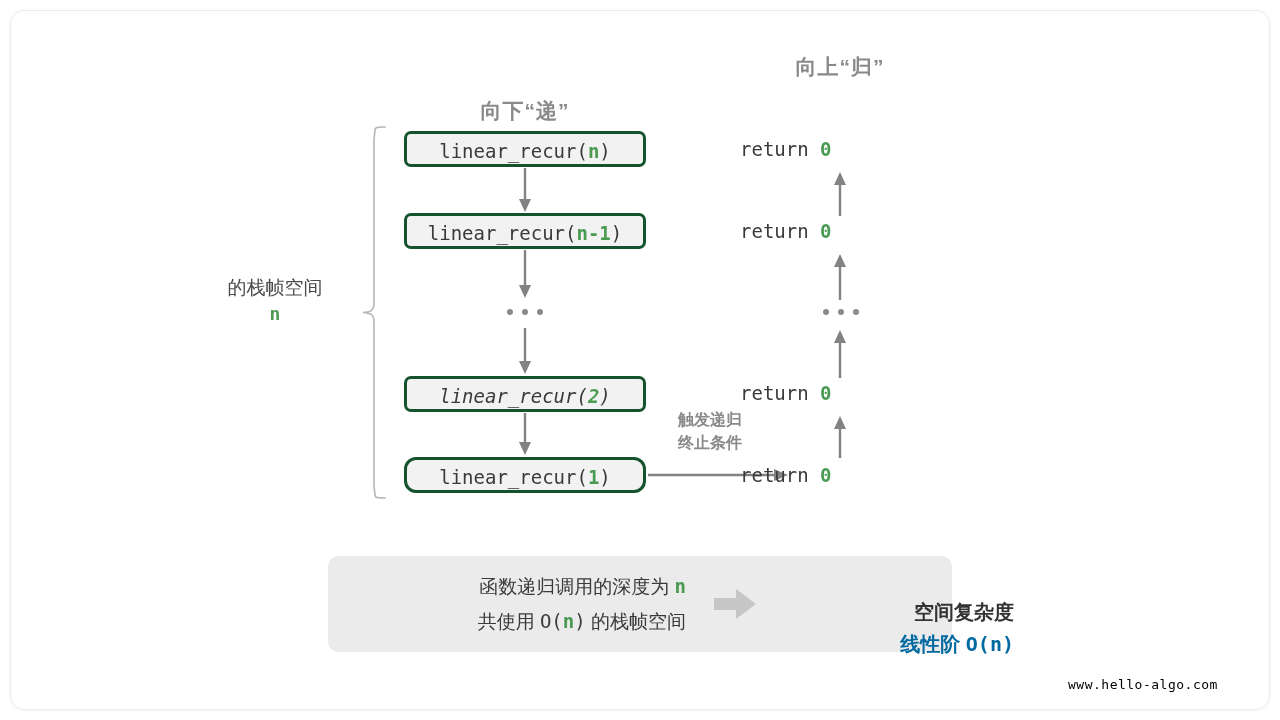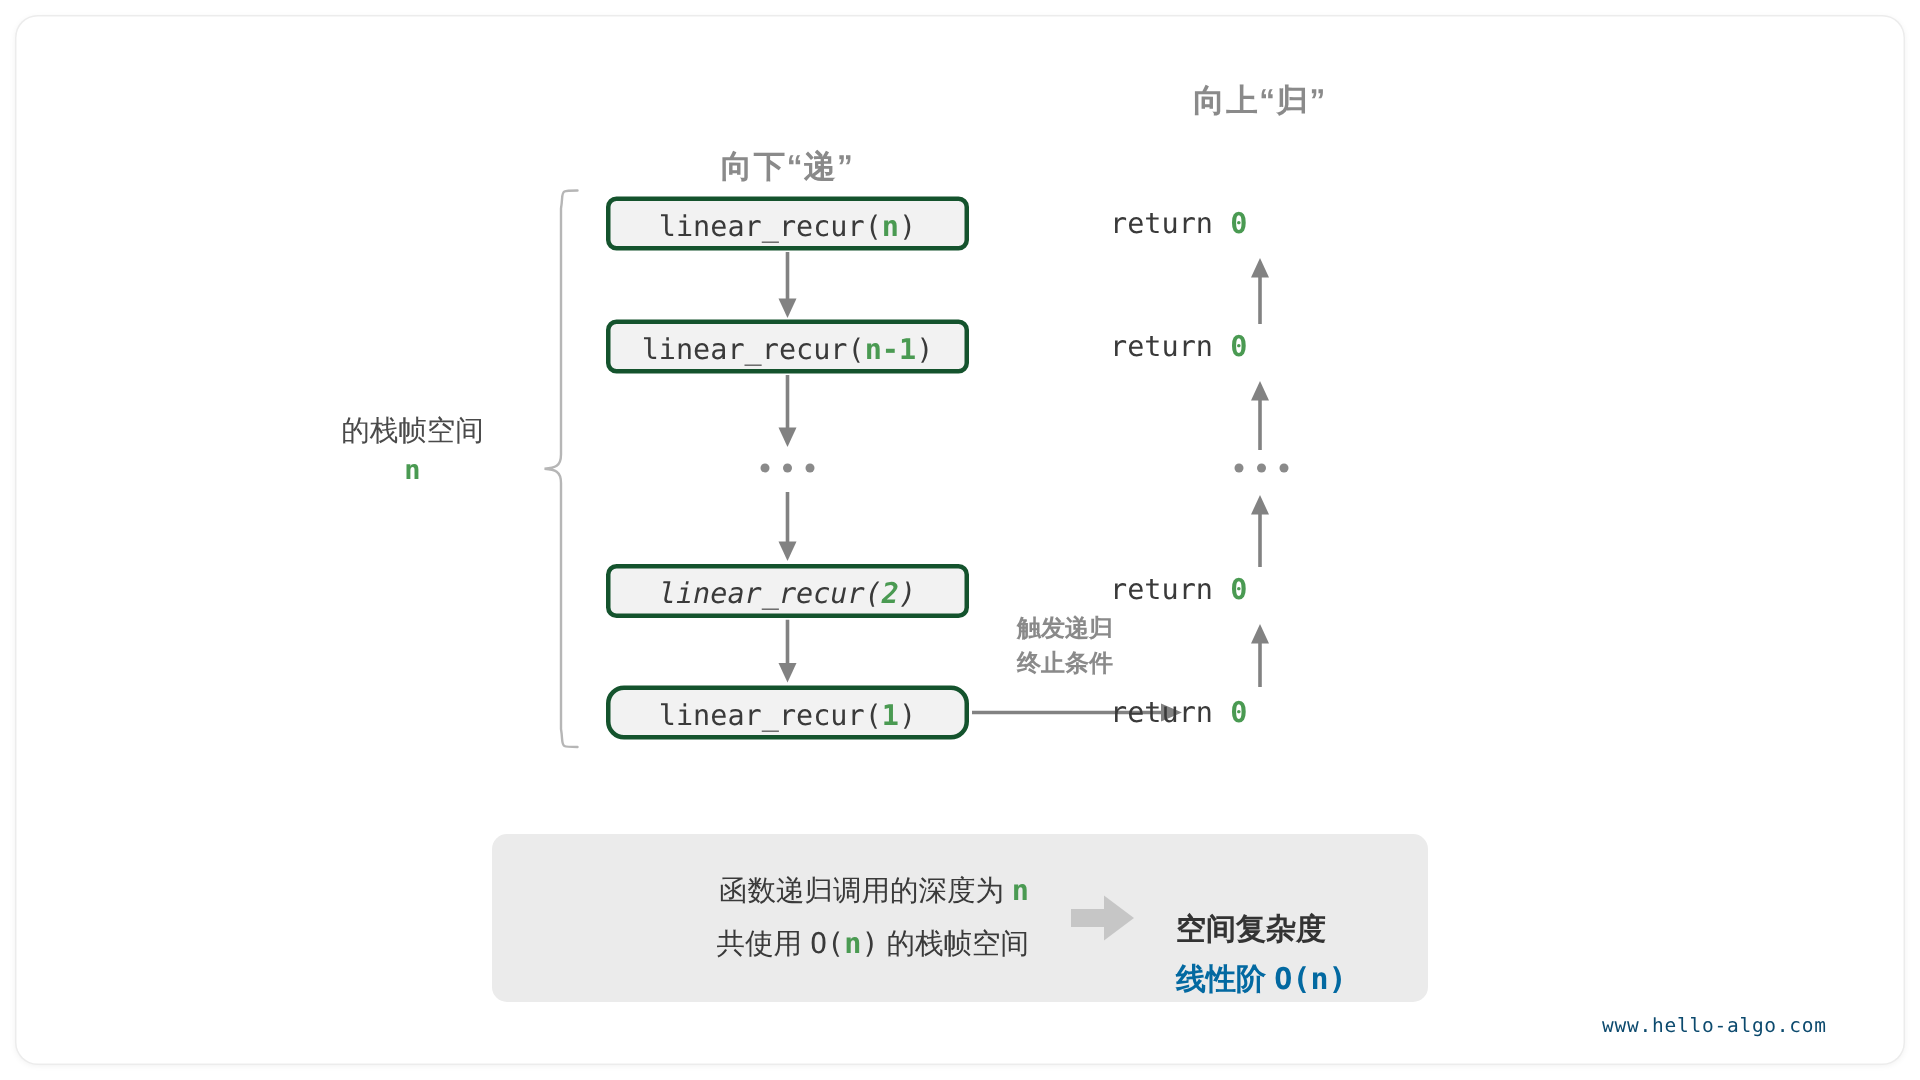--- a/index.html
+++ b/index.html
@@ -136,21 +136,21 @@
   }
   .sum-line .accent {
     color: #4a9a52;
     font-weight: bold;
     font-family: "DejaVu Sans Mono", "Liberation Mono", monospace;
   }
   .sum-line .mono { font-family: "DejaVu Sans Mono", "Liberation Mono", monospace; }
   .sum-arrow { flex: 0 0 auto; margin: 0 26px; }
   .sum-right {
     flex: 0 0 auto;
-    text-align: left;
+    text-align: right;
     width: 230px;
     margin-top: 48px;
   }
   .sum-title {
     font-size: 20px;
     font-weight: bold;
     color: #333333;
     line-height: 32px;
     white-space: nowrap;
   }
@@ -160,21 +160,21 @@
     color: #0369a1;
     line-height: 32px;
     white-space: nowrap;
   }
   .sum-value .mono { font-family: "DejaVu Sans Mono", "Liberation Mono", monospace; }
 
   
   #watermark {
     font-family: "DejaVu Sans Mono", "Liberation Mono", monospace;
     font-size: 13px;
-    color: #0c4a6e;
+    color: #000000;
     letter-spacing: 0.5px;
     white-space: nowrap;
     text-align: center;
   }
 </style>
 </head>
 <body>
 
 <div id="card"></div>
 
@@ -285,21 +285,21 @@
   <svg class="abs v-arrow" style="left:829px; top:416px;" width="22" height="42">
     <line x1="11" y1="10" x2="11" y2="42" stroke="#828282" stroke-width="2.4"></line>
     <path d="M 11 0 L 5 13 L 17 13 Z" fill="#828282"></path>
   </svg>
 
   <div class="abs ret" style="left:740px; top:464px; width:200px;">
     <span>return</span>
     <span class="accent">0</span>
   </div>
 
-  <div id="summary" class="abs" style="left:328px; top:556px; width:624px; height:112px;">
+  <div id="summary" class="abs" style="left:328px; top:556px; width:624px; height:96px;">
 
     <div class="sum-left">
       <div class="sum-line">
         <span>函数递归调用的深度为 </span><span class="accent">n</span>
       </div>
       <div class="sum-line">
         <span>共使用 </span><span class="mono">O(</span><span class="accent">n</span><span class="mono">)</span><span> 的栈帧空间</span>
       </div>
     </div>
 

